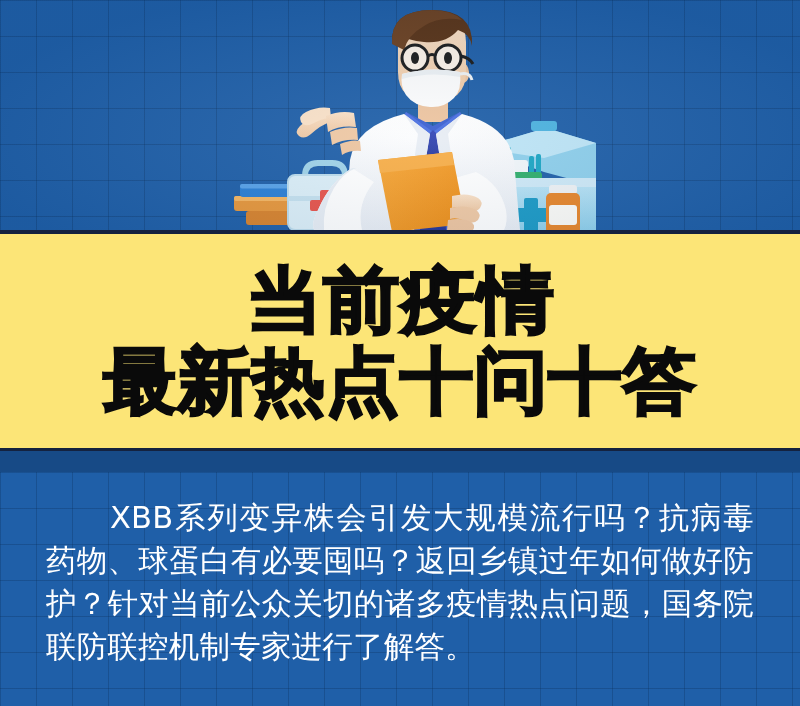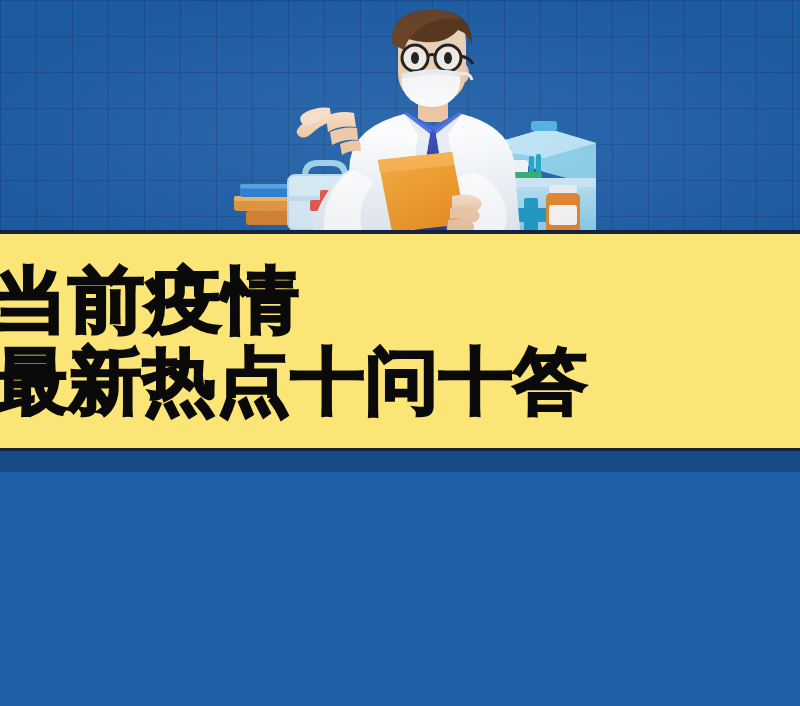--- a/index.html
+++ b/index.html
@@ -53,21 +53,21 @@
   .title-band {
     position: absolute;
     left: 0; top: 230px;
     width: 800px;
     height: 218px;
     background: #fce577;
     border-top: 4px solid #14223f;
     box-sizing: border-box;
     display: flex;
     flex-direction: column;
-    align-items: flex-start;
+    align-items: center;
     justify-content: center;
   }
   .title-line {
     color: #0a0a0a;
     font-weight: 900;
     letter-spacing: 0.01em;
     line-height: 1.02;
     text-align: center;
     white-space: nowrap;
     -webkit-text-stroke: 2.5px #0a0a0a;
@@ -269,14 +269,18 @@
     <div class="hero-vignette"></div>
   </div>
 
   <div class="title-band">
     <div class="title-line title-line-1">当前疫情</div>
     <div class="title-line title-line-2">最新热点十问十答</div>
   </div>
 
   <div class="navy-strip"></div>
 
+  <div class="body-band">
+    <div class="grid-overlay"></div>
+    <div class="body-text">XBB系列变异株会引发大规模流行吗？抗病毒药物、球蛋白有必要囤吗？返回乡镇过年如何做好防护？针对当前公众关切的诸多疫情热点问题，国务院联防联控机制专家进行了解答。</div>
+  </div>
 
 </div>
 
 </body></html>

